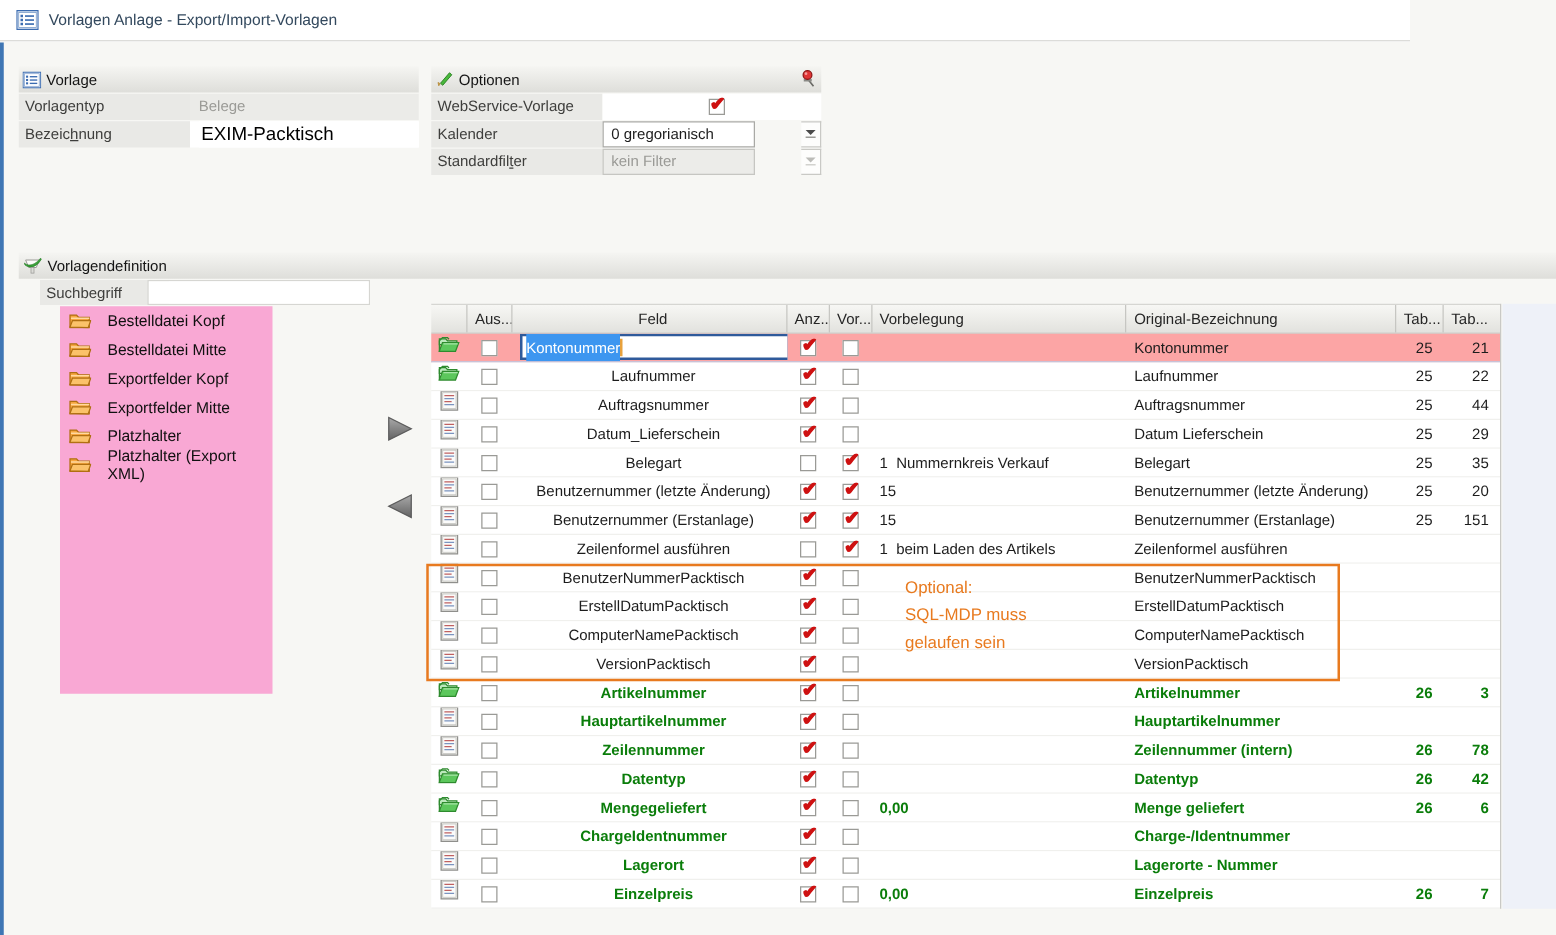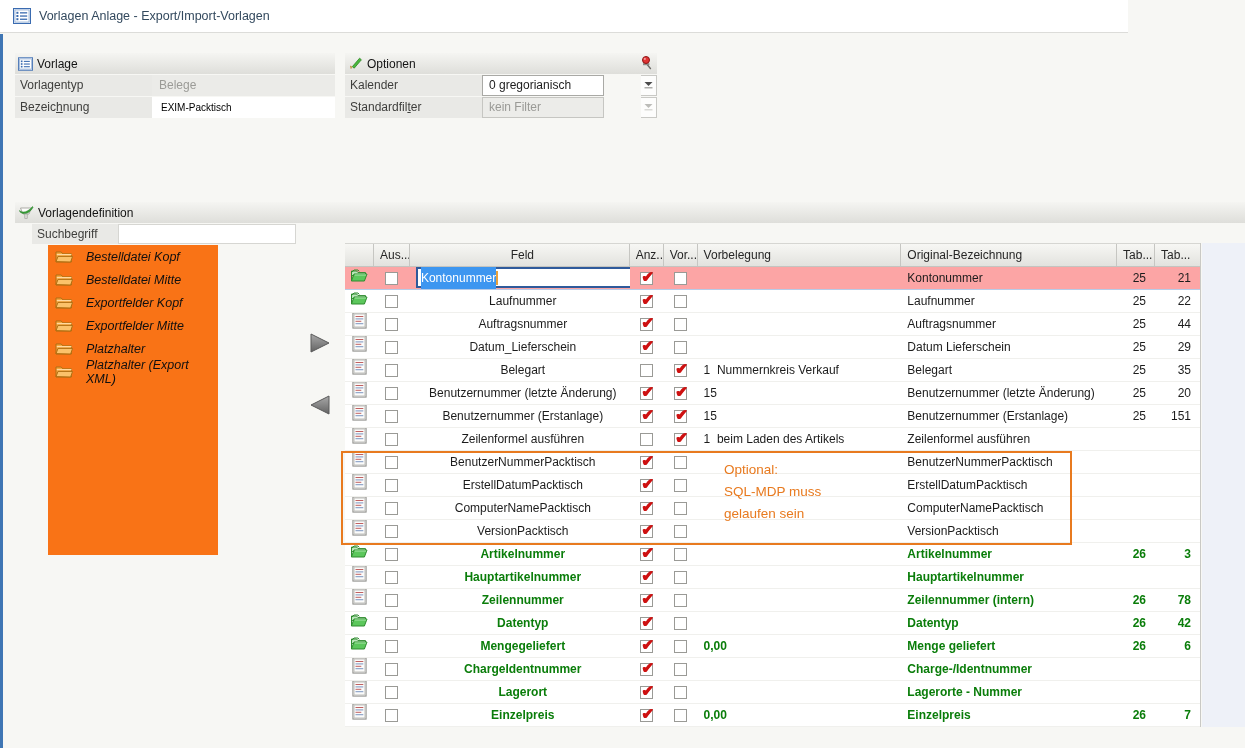--- a/index.html
+++ b/index.html
@@ -21,21 +21,21 @@
   .sec-header { height:21px; line-height:20px; background:linear-gradient(#f5f5f2,#dededa);
     display:flex; align-items:center; padding-left:3px; color:#141414; }
   .sec-header .sicon { margin-right:4px; display:inline-flex; }
 
   
   .frow { display:flex; height:21px; margin-top:1px; }
   .frow .lbl { width:137px; background:#e9e9e6; color:#3e3e3c; line-height:21px; padding-left:5px; }
   .frow .val { flex:1; line-height:21px; padding-left:7px; background:#fff; }
   .val.disabled { background:#ebebe8; color:#9b9b97; }
   .val input { width:100%; height:100%; border:none; outline:none; background:#fff;
-    font-family:"Liberation Sans", sans-serif; font-size:10px; padding:0 0 0 2px; }
+    font-family:"Liberation Sans", sans-serif; font-size:15px; padding:0 0 0 2px; }
   u { text-decoration:underline; }
 
   #vorlage-panel { left:15px; top:53px; width:320px; }
   #optionen-panel { left:345px; top:53px; width:312px; }
   #optionen-panel .sec-header { position:relative; }
   #pin { position:absolute; right:5px; top:3px; }
   .cb-center { display:flex; align-items:center; justify-content:center; }
   .combo { display:flex; height:21px;gap:37px; }
   .combo .cbox { flex:1; border:1px solid #a9a9a5; background:#fff; line-height:19px; padding-left:6px; }
   .combo .cbox.disabled { background:#ecece9; color:#9a9a96; border-color:#c6c6c2; }
@@ -45,21 +45,21 @@
   .cb { width:13px; height:13px; background:#fff; border:1px solid #9a9a96; position:relative; }
   .cb.checked::after { content:"✔"; position:absolute; left:0px; top:-7px; font-size:15px;
     font-weight:bold; color:#ce1111; text-shadow:0.6px 0 #ce1111; }
 
   
   #def-header { left:15px; top:202px; width:1230px; }
   #such-label { left:32px; top:224px; width:103px; height:20px; background:#e9e9e6; line-height:20px; padding-left:5px; color:#3e3e3c; }
   #such-input { left:118px; top:224px; width:178px; height:20px; background:#fff; border:1px solid #d6d6d2; }
   #such-input input { width:100%; height:100%; border:none; outline:none; font-family:"Liberation Sans",sans-serif; font-size:12px; }
 
-  #folder-list { left:48px; top:245px; width:170px; height:310px; background:#f97316;font-style:italic; }
+  #folder-list { left:48px; top:245px; width:170px; height:310px; background:#f9a8d4; }
   .folder-item { height:23px; display:flex; align-items:center; }
   .folder-item .ficon { margin-left:7px; display:inline-flex; }
   .folder-item .flabel { margin-left:13px; font-size:12.5px; color:#101010; }
 
   .move-btn { width:26px; height:24px; display:flex; align-items:center; justify-content:center; cursor:pointer; }
   #move-right { left:307px; top:332px; }
   #move-left  { left:307px; top:394px; }
 
   
   #grid { left:345px; top:243px; width:856px; border-right:1px solid #c9c9c5; }
@@ -145,20 +145,26 @@
     <span id="pin">
       <svg width="12" height="15" viewBox="0 0 12 15">
           <path d="M6 7 L10 12 L10.8 13" stroke="#6a6a66" stroke-width="1.3" fill="none"></path>
           <rect x="3" y="7.2" width="6.4" height="2" fill="#8a8a86"></rect>
           <circle cx="6" cy="4" r="3.5" fill="#e03434" stroke="#8d1515"></circle>
           <circle cx="4.8" cy="2.9" r="1.1" fill="#f49a9a"></circle>
         </svg>
     </span>
   </div>
   <div class="frow">
+    <div class="lbl">WebService-Vorlage</div>
+    <div class="val cb-center">
+      <div class="cb checked"></div>
+    </div>
+  </div>
+  <div class="frow">
     <div class="lbl">Kalender</div>
     <div class="val combo" style="padding:0; background:none;">
       <div class="cbox">0 gregorianisch</div>
       <div class="abtn">
         <span><svg width="9" height="8" viewBox="0 0 9 8">
               <polygon points="0.5,1 8.5,1 4.5,5" fill="#4a4a4a"></polygon>
               <rect x="0.5" y="6.2" width="8" height="1.2" fill="#9a9a96"></rect>
             </svg></span>
       </div>
     </div>

